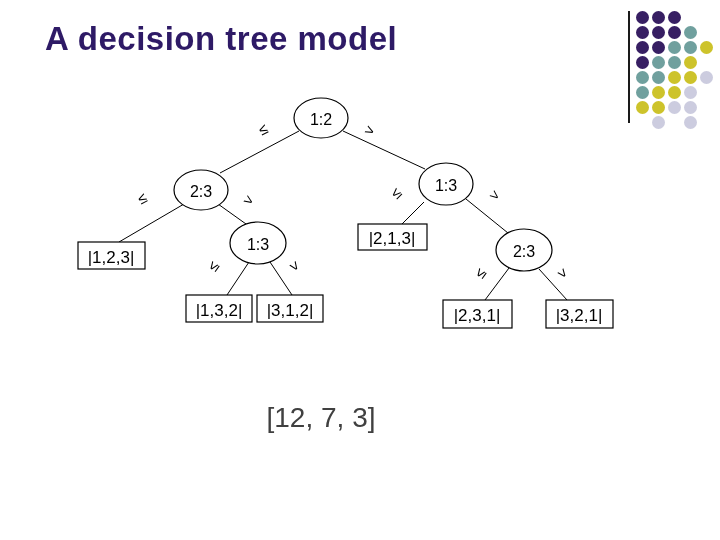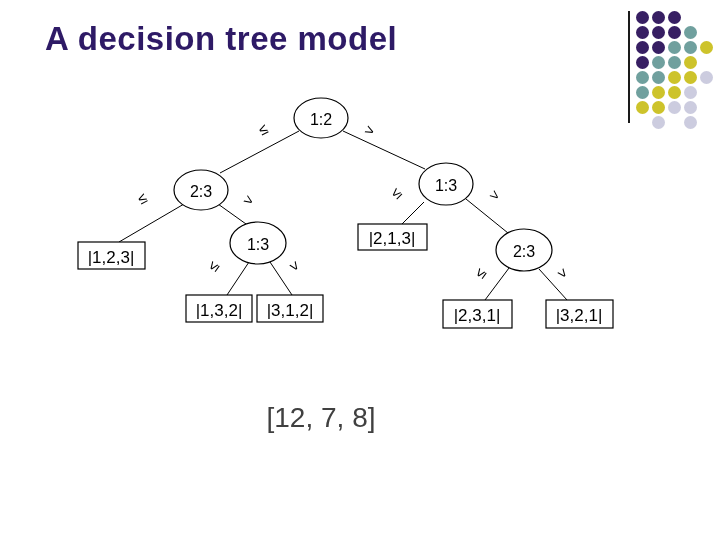--- a/index.html
+++ b/index.html
@@ -175,15 +175,15 @@
     <text x="142" y="198" transform="rotate(-28 142 198)" text-anchor="middle" dominant-baseline="central" class="edge-label">≤</text>
     <text x="249" y="200" transform="rotate(34 249 200)" text-anchor="middle" dominant-baseline="central" class="edge-label">&gt;</text>
     <text x="213" y="266" transform="rotate(-55 213 266)" text-anchor="middle" dominant-baseline="central" class="edge-label">≤</text>
     <text x="295" y="266" transform="rotate(55 295 266)" text-anchor="middle" dominant-baseline="central" class="edge-label">&gt;</text>
     <text x="396" y="193" transform="rotate(-44 396 193)" text-anchor="middle" dominant-baseline="central" class="edge-label">≤</text>
     <text x="495" y="195" transform="rotate(39 495 195)" text-anchor="middle" dominant-baseline="central" class="edge-label">&gt;</text>
     <text x="480" y="273" transform="rotate(-55 480 273)" text-anchor="middle" dominant-baseline="central" class="edge-label">≤</text>
     <text x="563" y="273" transform="rotate(52 563 273)" text-anchor="middle" dominant-baseline="central" class="edge-label">&gt;</text>
   </svg>
 
-  <div class="annotation">[12, 7, 8]</div>
+  <div class="annotation">[12, 7, 3]</div>
 
 </div>
 
 </body></html>

